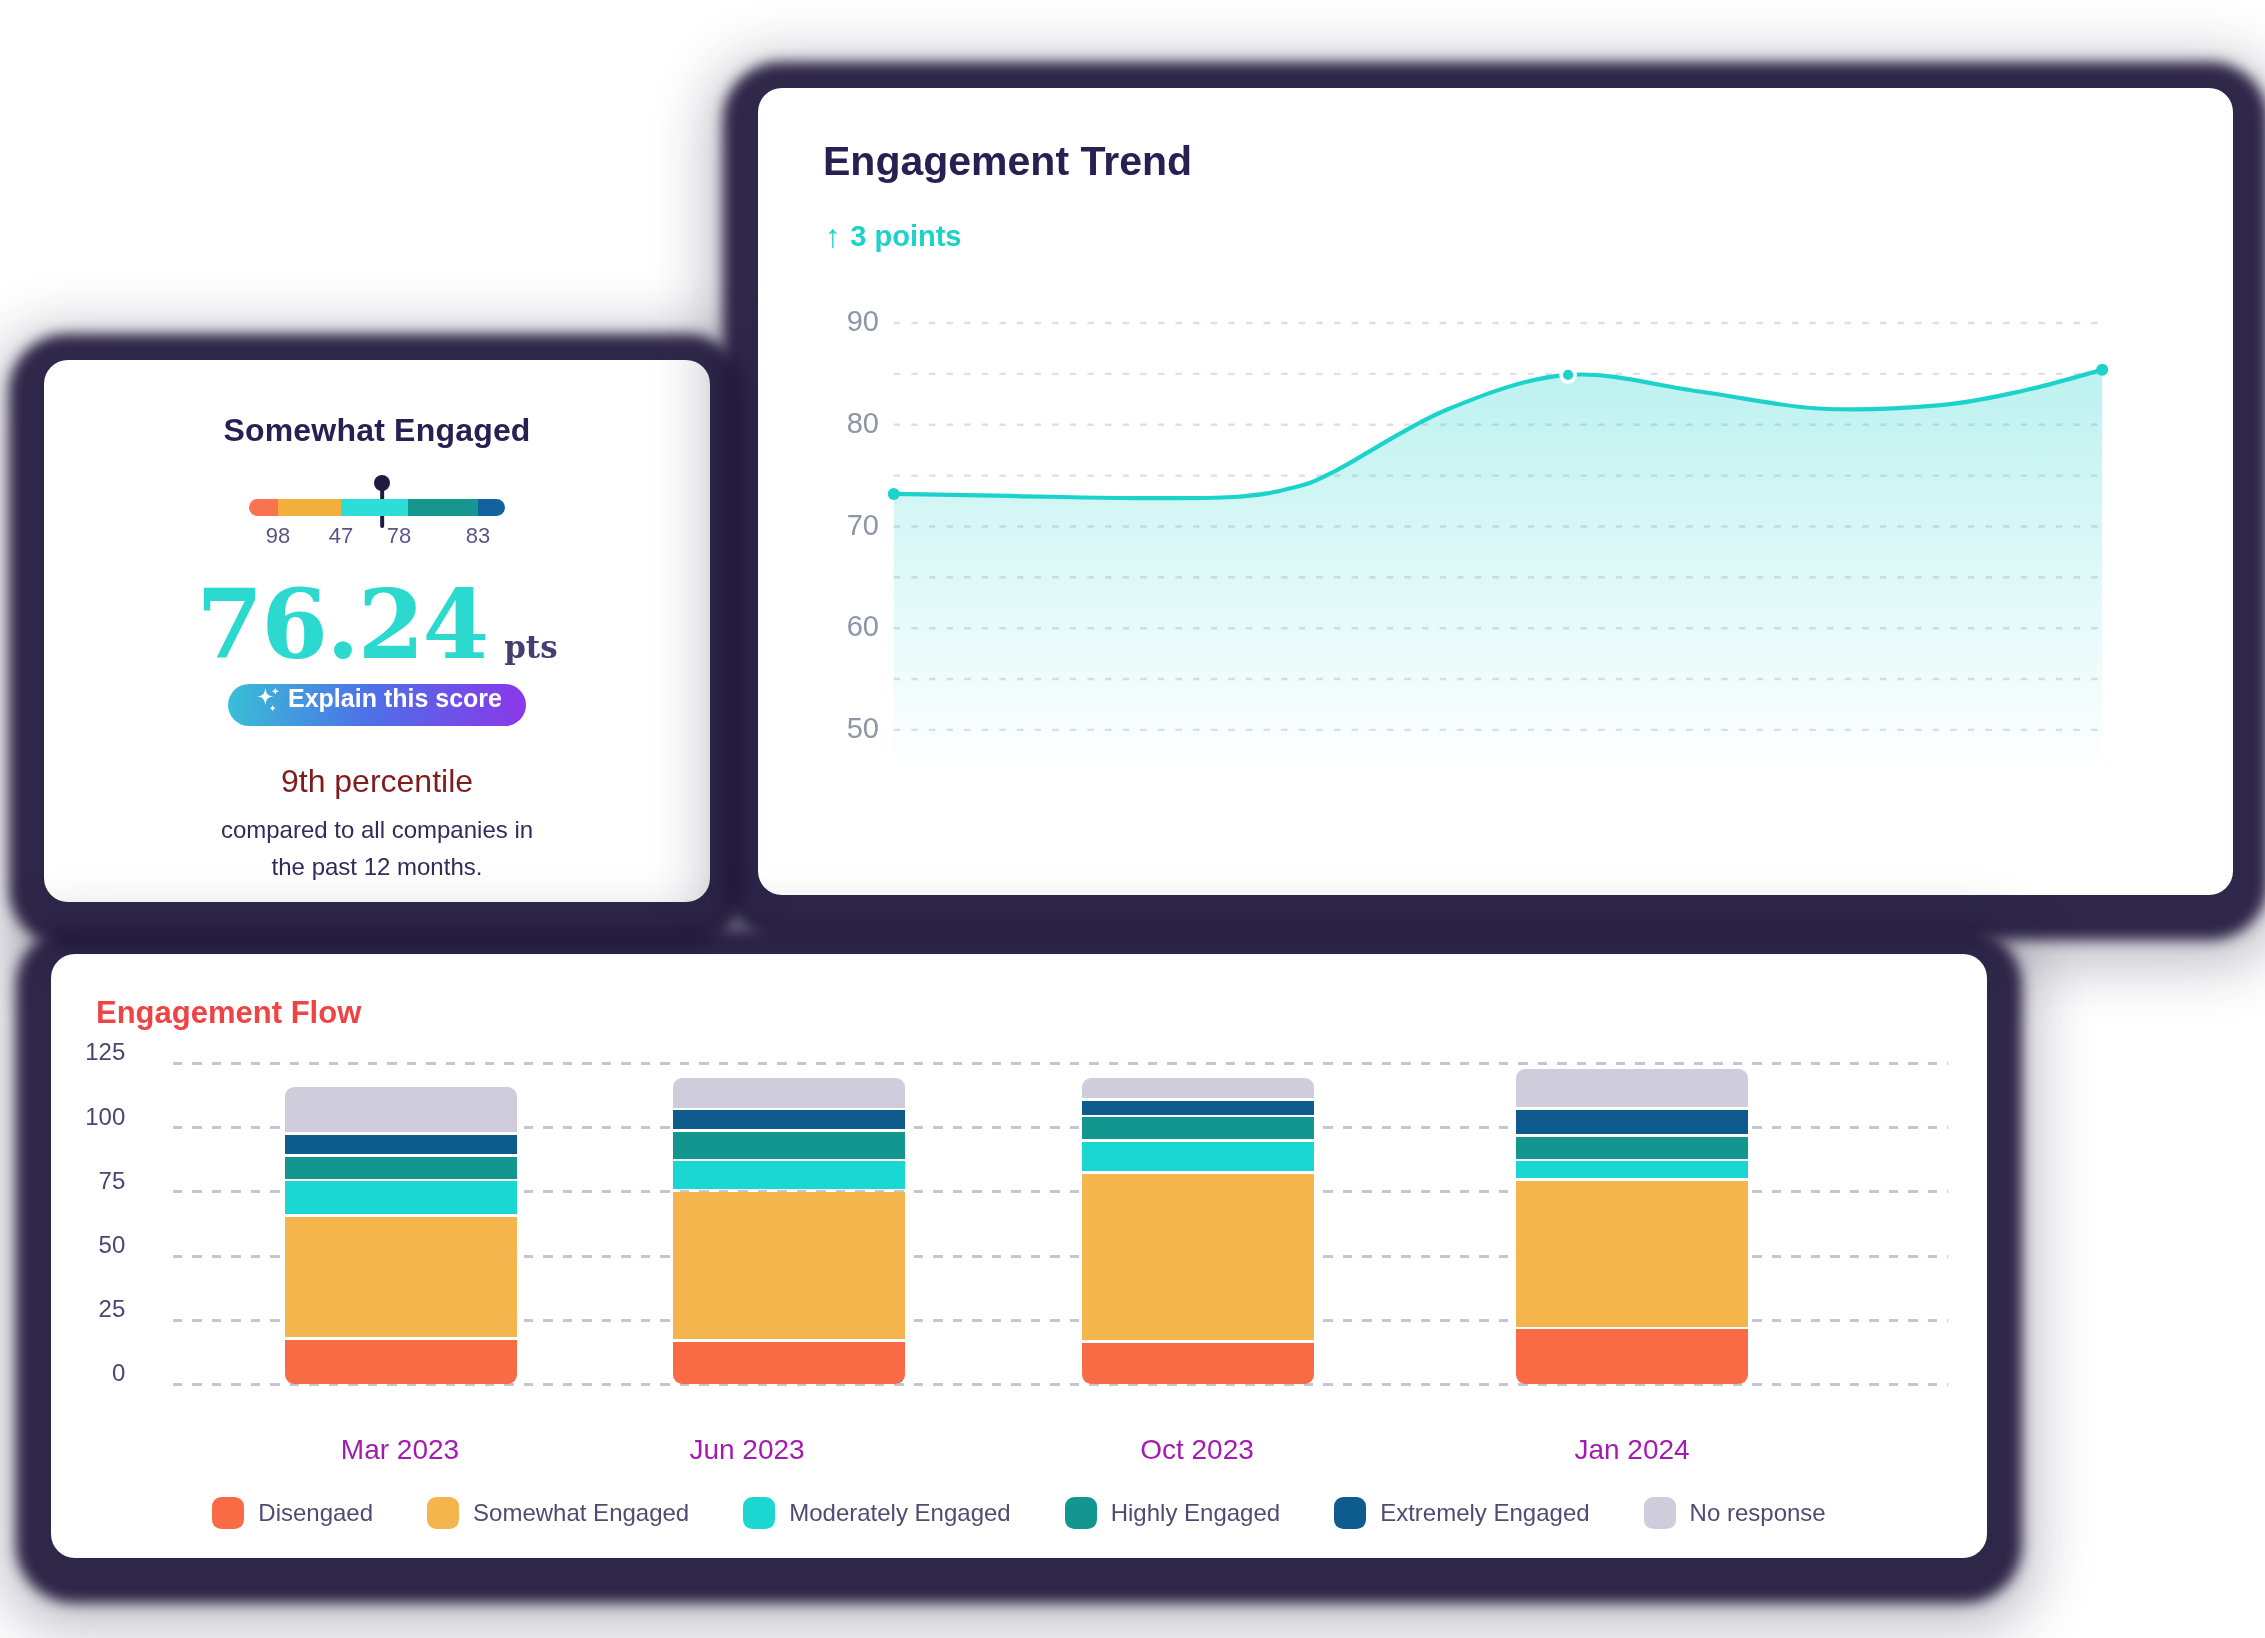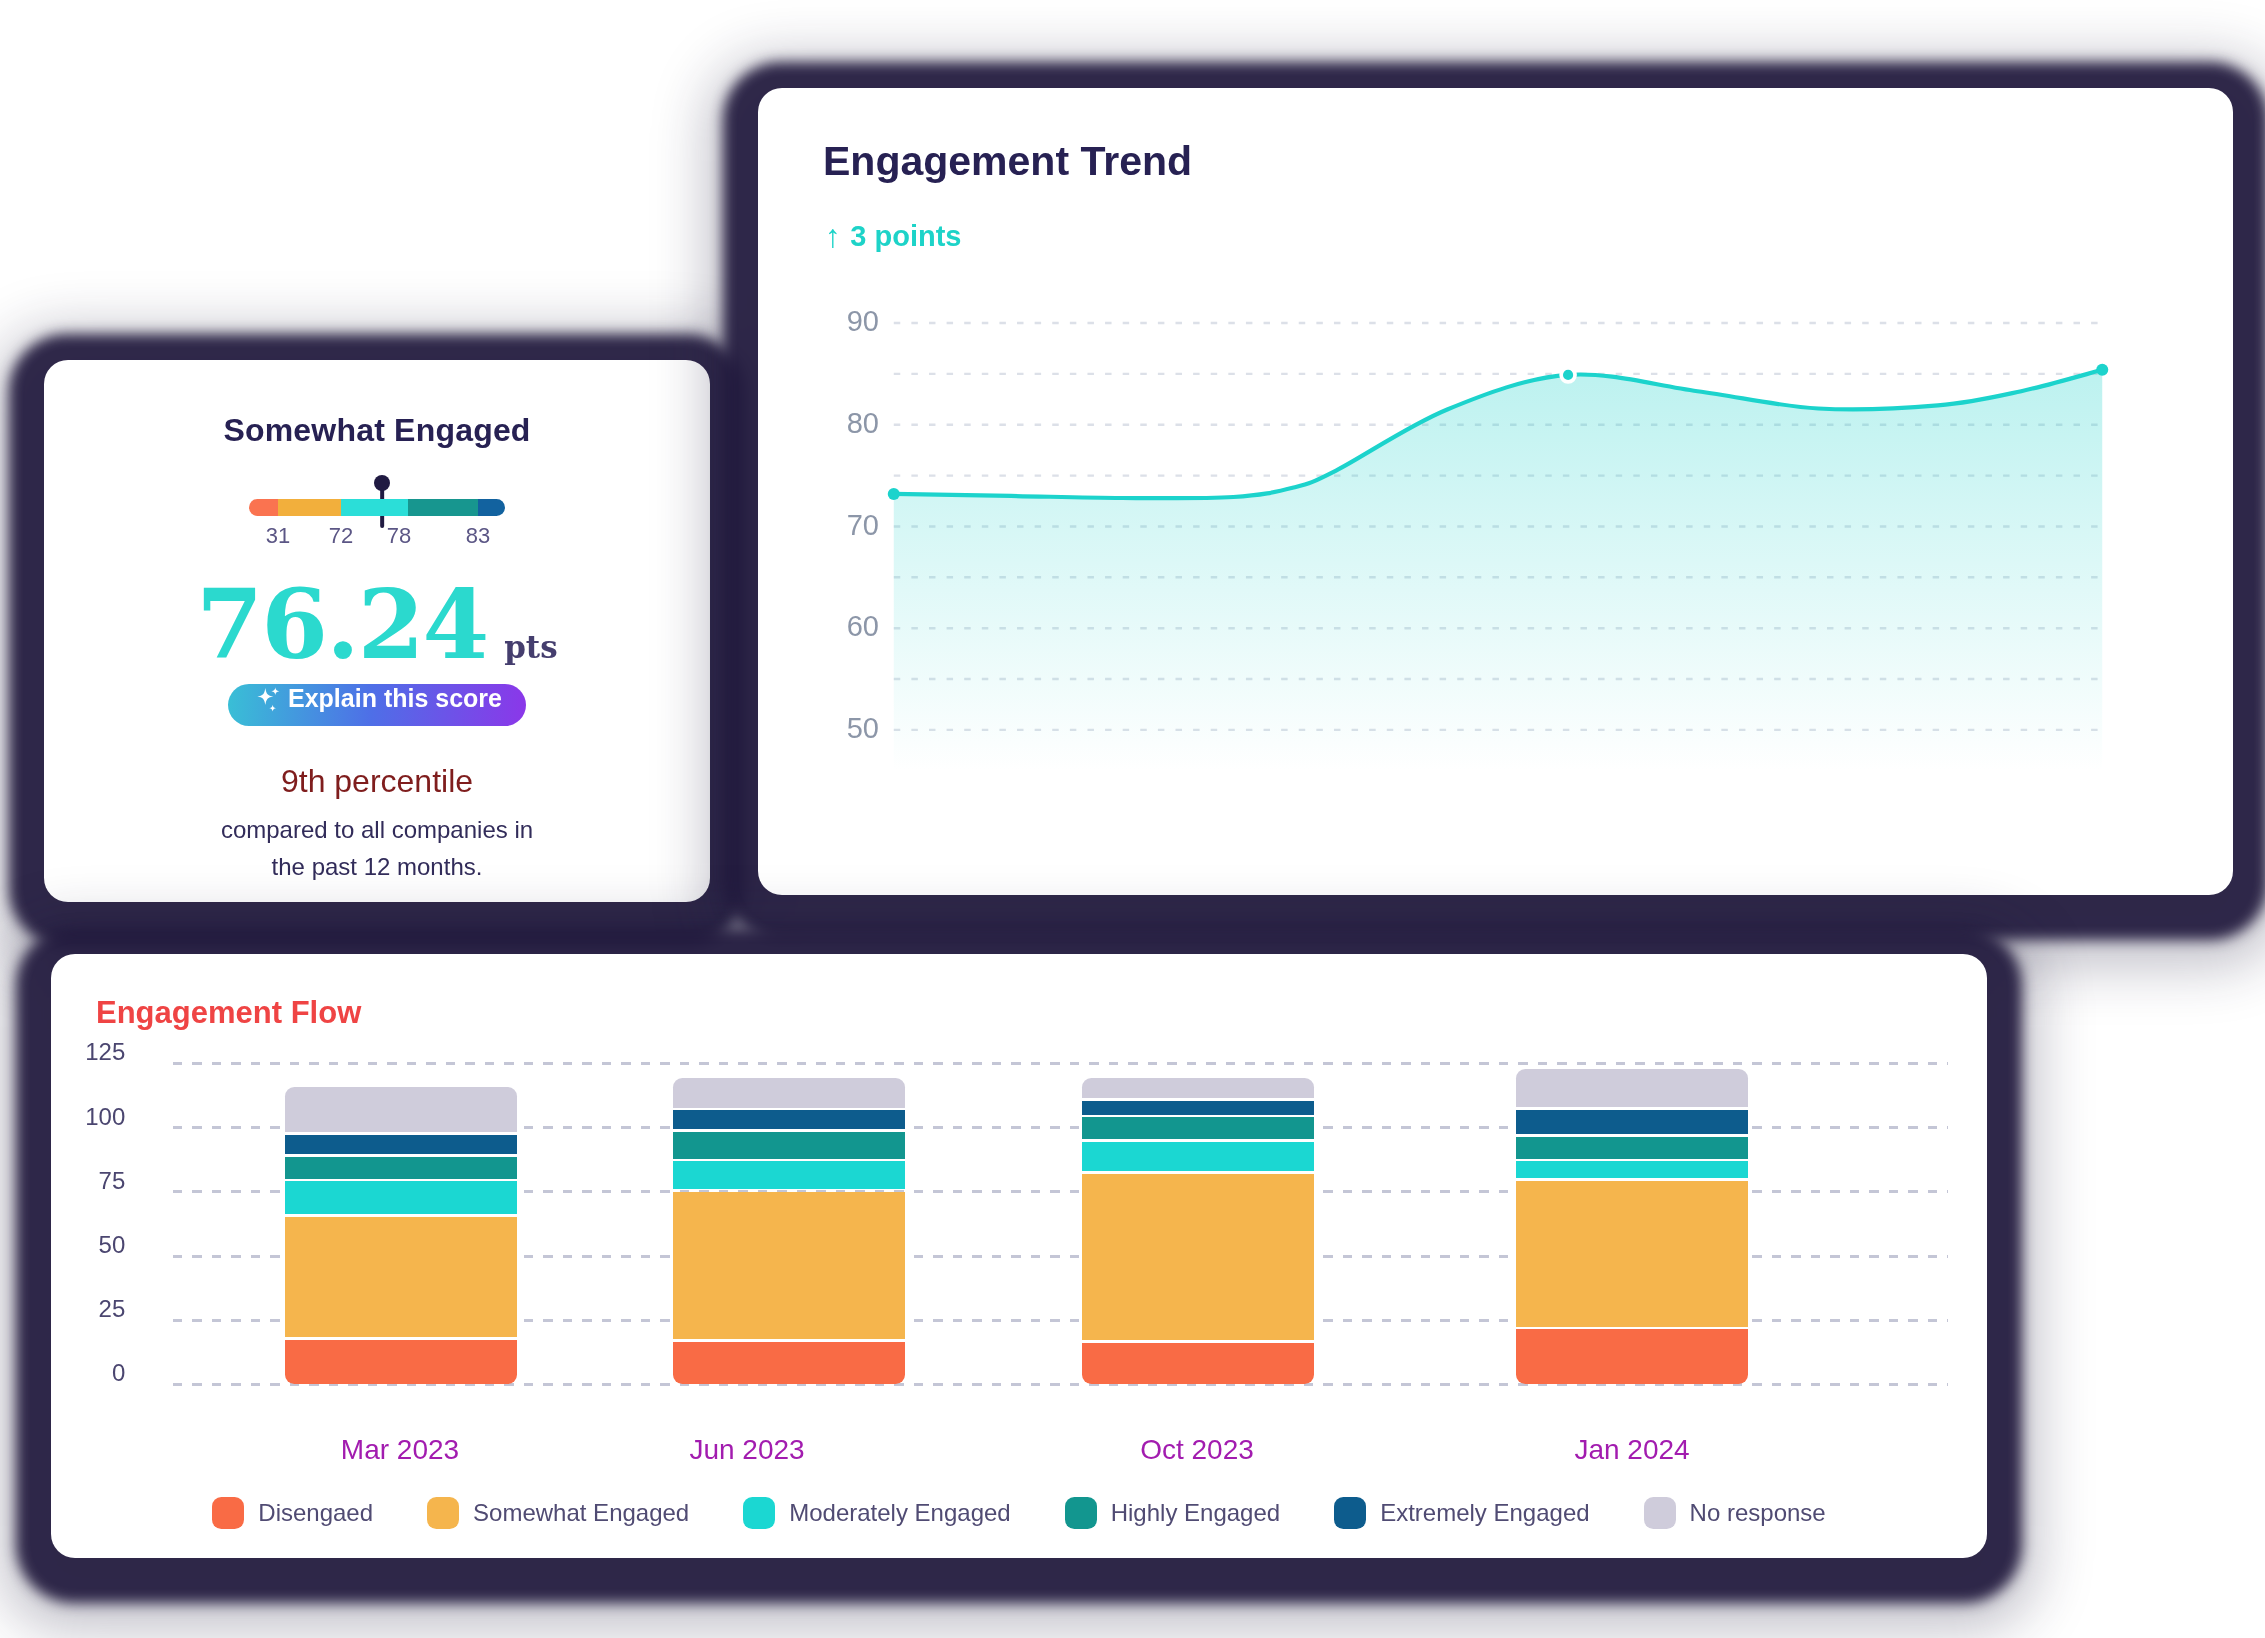--- a/index.html
+++ b/index.html
@@ -63,22 +63,22 @@
         <div class="knob" style="background: rgb(32, 26, 66);"></div>
     </div>
     <div class="gauge-bar" id="gauge-bar">
         <div class="gauge-seg" style="width: 11.5%; background: rgb(250, 115, 80);"></div>
         <div class="gauge-seg" style="width: 24.4%; background: rgb(242, 175, 60);"></div>
         <div class="gauge-seg" style="width: 26.3%; background: rgb(43, 222, 216);"></div>
         <div class="gauge-seg" style="width: 27.2%; background: rgb(23, 150, 143);"></div>
         <div class="gauge-seg" style="width: 10.6%; background: rgb(18, 98, 159);"></div>
       </div>
     <div id="gauge-ticks">
-        <div class="gauge-tick" style="left: 29px;">31</div>
-        <div class="gauge-tick" style="left: 92px;">72</div>
+        <div class="gauge-tick" style="left: 29px;">98</div>
+        <div class="gauge-tick" style="left: 92px;">47</div>
         <div class="gauge-tick" style="left: 150px;">78</div>
         <div class="gauge-tick" style="left: 229px;">83</div>
       </div>
   </div>
 
   <div class="score-line">
     <span class="score-value" id="score-value" style="color: rgb(43, 217, 206);">76.24</span>
     <span class="score-unit">pts</span>
   </div>
 

